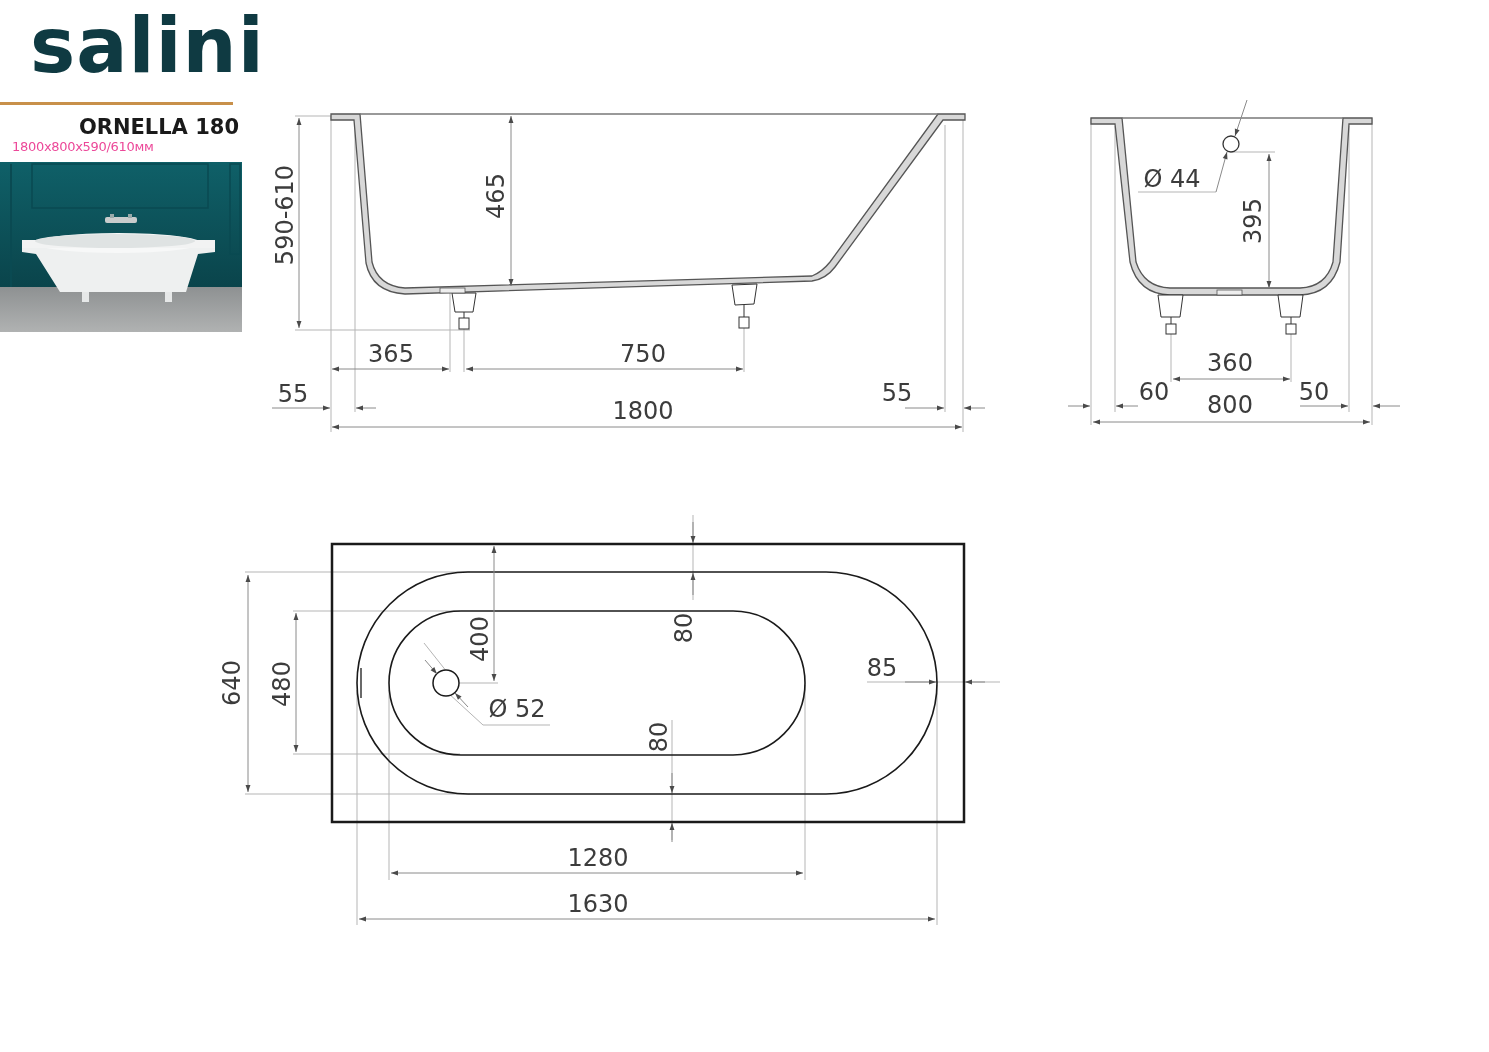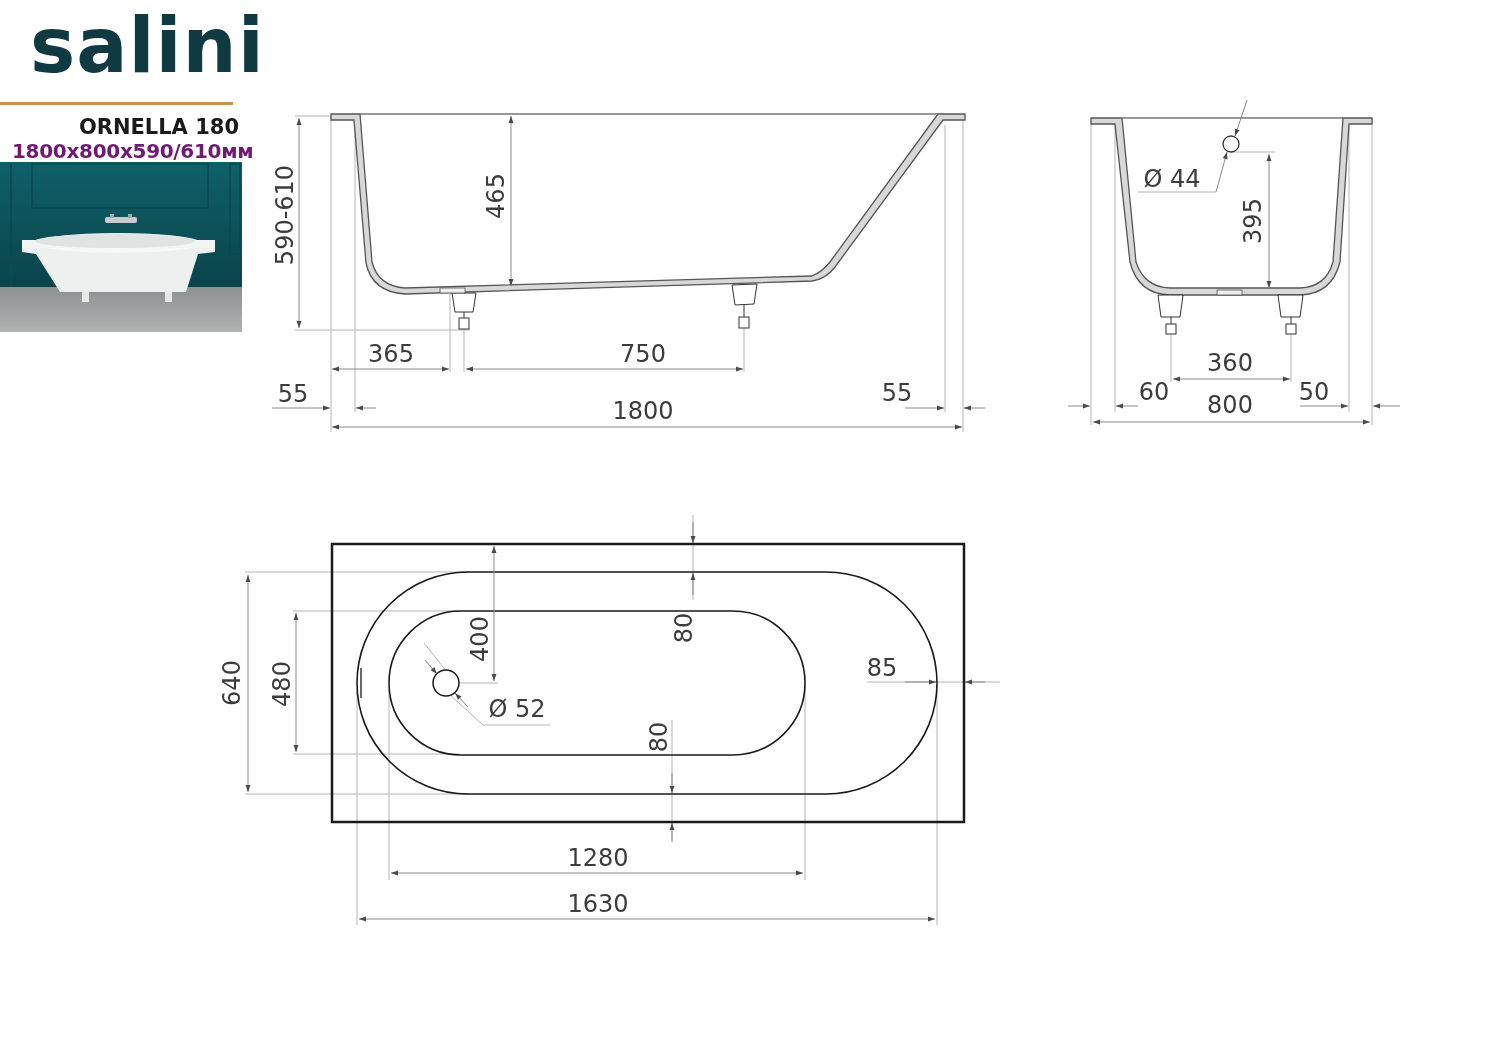--- a/index.html
+++ b/index.html
@@ -1,21 +1,21 @@
 <!DOCTYPE html>
 <html><head>
 <meta charset="utf-8">
 <style>
   html, body { margin: 0; padding: 0; background: #ffffff; }
   body { width: 1489px; height: 1052px; position: relative; overflow: hidden; font-family: "DejaVu Sans", sans-serif; }
   .brand { position: absolute; left: 0; top: 0; width: 245px; }
   .logo { position: absolute; left: 30px; top: -4px; font-family: "DejaVu Sans", sans-serif; font-size: 76px; font-weight: bold; color: #0f3a42; letter-spacing: 1px; line-height: 100px; }
   .logo-rule { position: absolute; left: 0; top: 102px; width: 233px; height: 3px; background: #c8904a; }
   .model { position: absolute; right: 6px; top: 116px; font-family: "DejaVu Sans", sans-serif; font-weight: bold; font-size: 21px; color: #1a1a1a; text-align: right; line-height: 22px; white-space: nowrap; }
-  .dims { position: absolute; left: 12px; top: 139px; font-family: "DejaVu Sans", sans-serif; font-weight: bold; font-size: 20px; color: #701a75; white-space: nowrap; letter-spacing: -0.3px; }
+  .dims { position: absolute; left: 12px; top: 139px; font-family: "DejaVu Sans", sans-serif; font-weight: normal; font-size: 13px; color: #ec4899; white-space: nowrap; letter-spacing: -0.3px; }
   .photo { position: absolute; left: 0; top: 162px; width: 242px; height: 170px; overflow: hidden; }
   svg.drawing { position: absolute; left: 0; top: 0; }
   .dim-text { font-family: "DejaVu Sans", sans-serif; font-size: 24px; fill: #3c3c3c; }
 </style>
 </head>
 <body>
 
 <div class="brand">
   <div class="logo">salini</div>
   <div class="logo-rule"></div>

